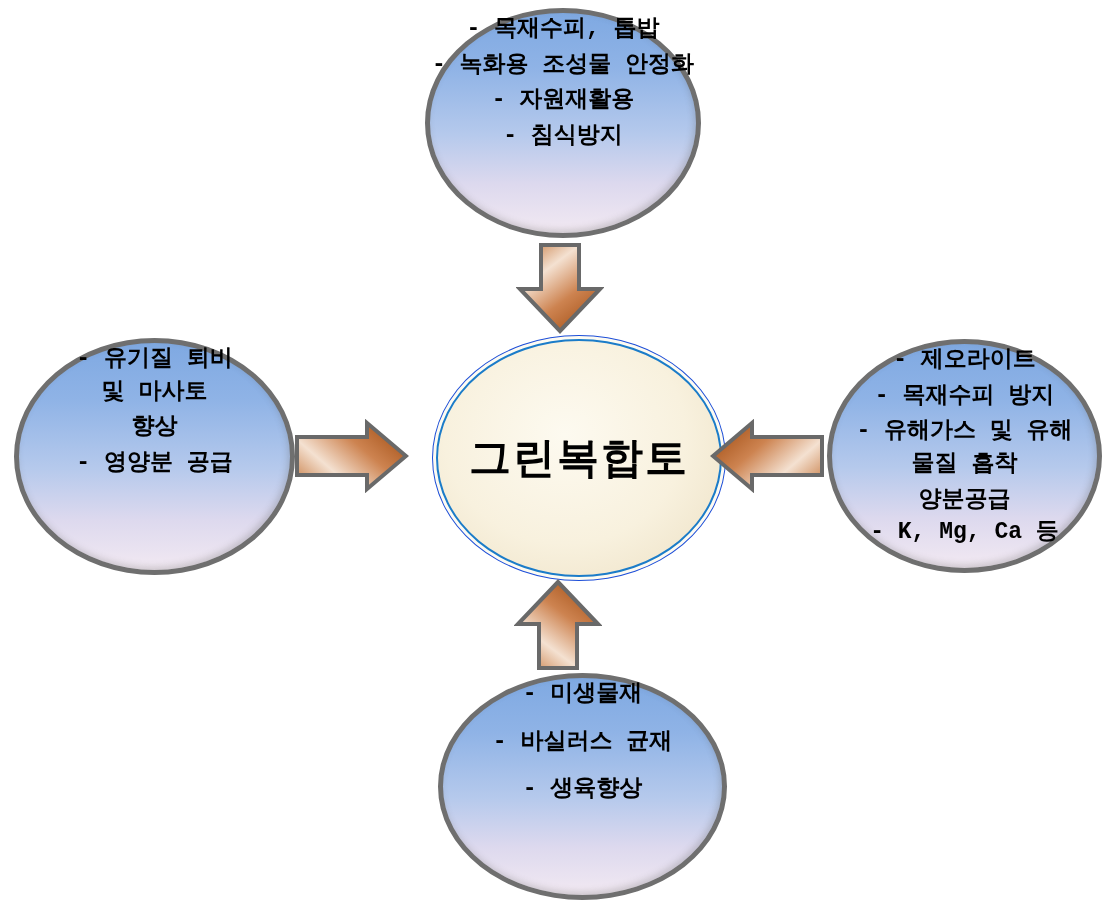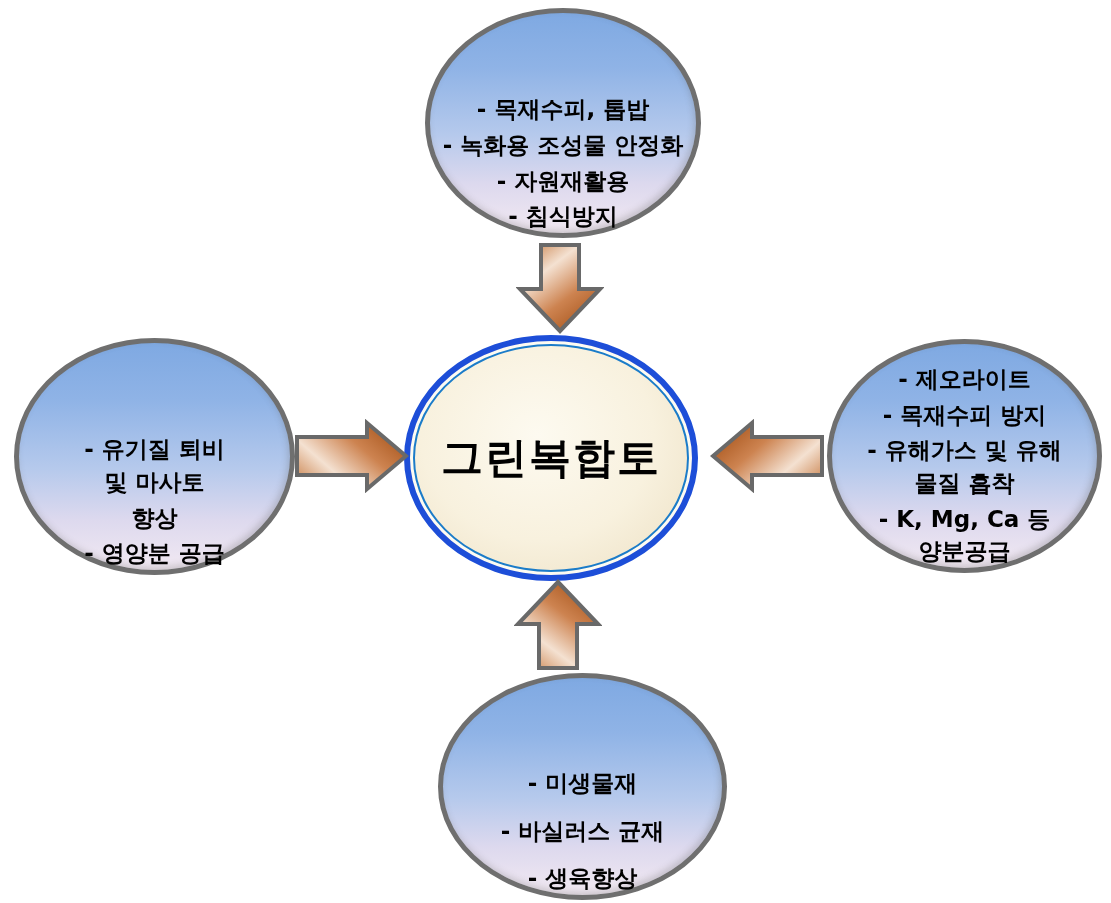--- a/index.html
+++ b/index.html
@@ -10,40 +10,41 @@
   }
   .canvas {
     position: relative; width: 1111px; height: 903px; background: #ffffff;
   }
   
   .node {
     position: absolute;
     border: 5px solid #6f6f6f;
     border-radius: 50%;
     background: linear-gradient(180deg, #7fa9e2 0%, #8fb3e6 25%, #b5c9ec 55%, #ddd9ee 78%, #f2e9f2 100%);
-    display: flex; align-items: flex-end; justify-content: center;
+    display: flex; align-items: flex-start; justify-content: center;
     text-align: center;
     color: #000000;
     font-weight: bold;
     font-size: 23px;
     box-shadow: inset -2px -3px 6px rgba(90,90,90,0.25);
+    font-family: Liberation Mono, monospace;
   }
   .node .line { line-height: 1.42; white-space: nowrap; }
   .item + .item { margin-top: 3px; }
   .node-bottom .item + .item { margin-top: 15px; }
 
   .node-top    { left: 425px; top: 8px;   width: 276px; height: 230px; }
   .node-left   { left: 14px;  top: 338px; width: 281px; height: 237px; }
   .node-right  { left: 827px; top: 339px; width: 275px; height: 234px; }
   .node-bottom { left: 438px; top: 673px; width: 289px; height: 227px; }
 
   
   .center-node {
-    position: absolute; left: 404px; top: 335px; width: 294px; height: 246px;
-    border: 6px solid #1d4ed8; border-radius: 50%;
+    position: absolute; left: 432px; top: 335px; width: 294px; height: 246px;
+    border: 1px solid #1d4ed8; border-radius: 50%;
     background: #fdfbf2;
     display: flex; padding: 3px;
   }
   .center-inner {
     flex: 1;
     border: 2px solid #1b7cc9; border-radius: 50%;
     background: radial-gradient(ellipse at 45% 40%, #fdfaf0 0%, #f8f1de 55%, #ecdfc2 100%);
     display: flex; align-items: center; justify-content: center;
   }
   .center-label {
@@ -97,22 +98,22 @@
           <div class="line">- 제오라이트</div>
         </div>
       <div class="item">
           <div class="line">- 목재수피 방지</div>
         </div>
       <div class="item">
         <div class="line">- 유해가스 및 유해</div>
         <div class="line">물질 흡착</div>
       </div>
       <div class="item">
+        <div class="line">양분공급</div>
         <div class="line">- K, Mg, Ca 등</div>
-        <div class="line">양분공급</div>
       </div>
     </div>
   </div>
 
   <div class="node node-bottom">
     <div>
       <div class="item">
           <div class="line">- 미생물재</div>
         </div>
       <div class="item">

